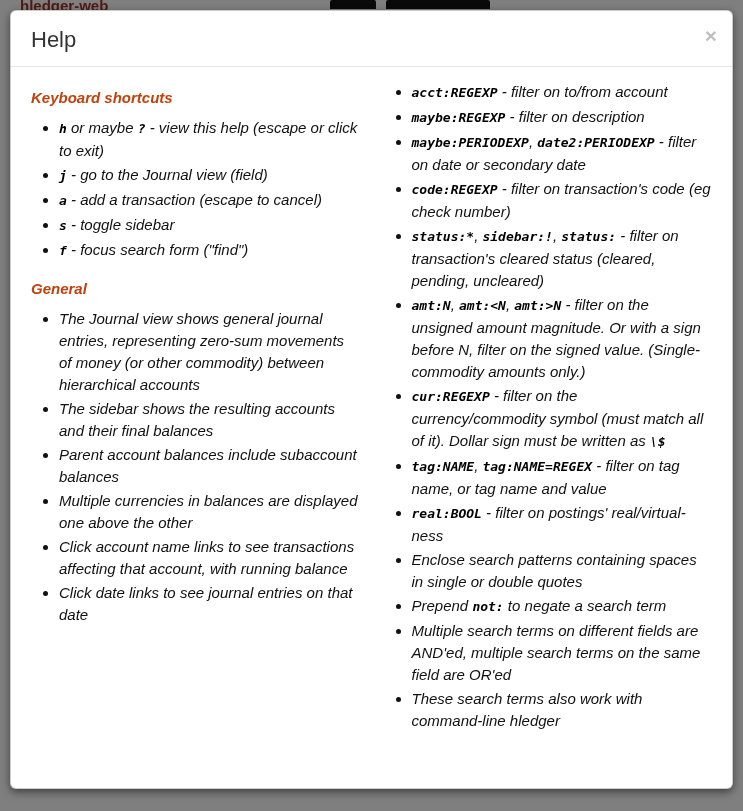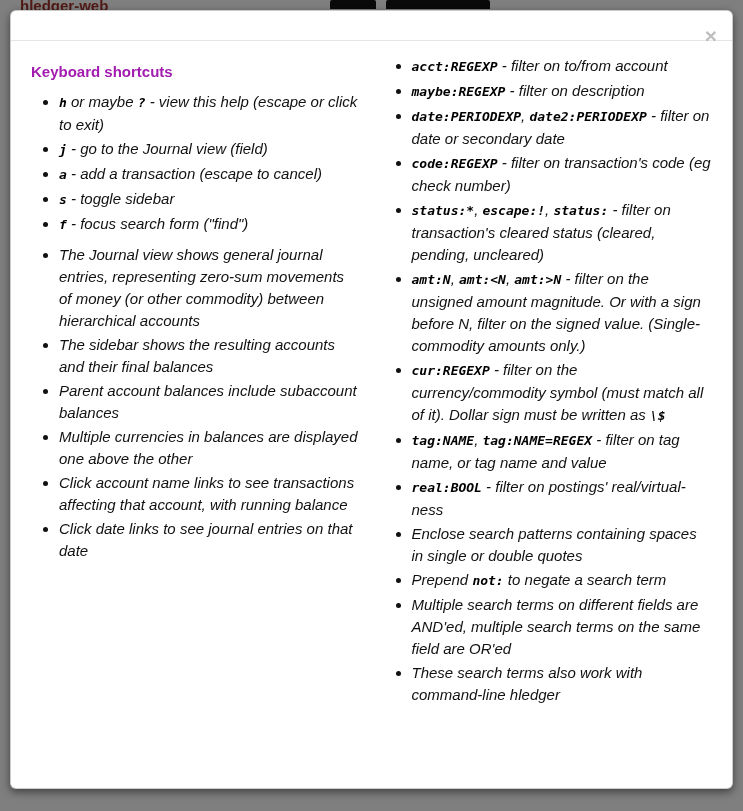--- a/index.html
+++ b/index.html
@@ -62,22 +62,23 @@
   }
   .modal-body {
     padding: 14px 20px 20px 20px;
     display: flex;
     gap: 24px;
   }
   .col { flex: 1 1 0; min-width: 0; }
   .section-heading {
     font-size: 15px;
     font-weight: bold;
-    color: #a21caf;
+    color: #c2410c;
     margin: 18px 0 11px 0;
+    font-style: italic;
   }
   .col > .section-heading:first-child { margin-top: 8px; }
   ul.help-list {
     margin: 0 0 8px 0;
     padding: 0 0 0 28px;
     list-style: disc;
   }
   ul.help-list li {
     font-size: 15px;
     line-height: 22px;
@@ -101,47 +102,49 @@
     <span class="blob b1"></span>
     <span class="blob b2"></span>
   </div>
 </div>
 
 <div class="backdrop"></div>
 
 <div class="modal">
   <div class="modal-header">
     <button class="close-btn">×</button>
+    <h2 class="modal-title">Help</h2>
   </div>
   <div class="modal-body">
     <div class="col">
       <h4 class="section-heading">Keyboard shortcuts</h4>
       <ul class="help-list">
           <li><code>h</code><span> or maybe </span><code>?</code><span> - view this help (escape or click to exit)</span></li>
           <li><code>j</code><span> - go to the Journal view (field)</span></li>
           <li><code>a</code><span> - add a transaction (escape to cancel)</span></li>
           <li><code>s</code><span> - toggle sidebar</span></li>
           <li><code>f</code><span> - focus search form ("find")</span></li>
         </ul>
+      <h4 class="section-heading">General</h4>
       <ul class="help-list">
           <li><span>The Journal view shows general journal entries, representing zero-sum movements of money (or other commodity) between hierarchical accounts</span></li>
           <li><span>The sidebar shows the resulting accounts and their final balances</span></li>
           <li><span>Parent account balances include subaccount balances</span></li>
           <li><span>Multiple currencies in balances are displayed one above the other</span></li>
           <li><span>Click account name links to see transactions affecting that account, with running balance</span></li>
           <li><span>Click date links to see journal entries on that date</span></li>
         </ul>
     </div>
     <div class="col">
       <ul class="help-list">
           <li><code>acct:REGEXP</code><span> - filter on to/from account</span></li>
           <li><code>maybe:REGEXP</code><span> - filter on description</span></li>
-          <li><code>date:PERIODEXP</code><span>, </span><code>date2:PERIODEXP</code><span> - filter on date or secondary date</span></li>
+          <li><code>maybe:PERIODEXP</code><span>, </span><code>date2:PERIODEXP</code><span> - filter on date or secondary date</span></li>
           <li><code>code:REGEXP</code><span> - filter on transaction's code (eg check number)</span></li>
-          <li><code>status:*</code><span>, </span><code>escape:!</code><span>, </span><code>status:</code><span> - filter on transaction's cleared status (cleared, pending, uncleared)</span></li>
+          <li><code>status:*</code><span>, </span><code>sidebar:!</code><span>, </span><code>status:</code><span> - filter on transaction's cleared status (cleared, pending, uncleared)</span></li>
           <li><code>amt:N</code><span>, </span><code>amt:&lt;N</code><span>, </span><code>amt:&gt;N</code><span> - filter on the unsigned amount magnitude. Or with a sign before N, filter on the signed value. (Single-commodity amounts only.)</span></li>
           <li><code>cur:REGEXP</code><span> - filter on the currency/commodity symbol (must match all of it). Dollar sign must be written as </span><code>\$</code></li>
           <li><code>tag:NAME</code><span>, </span><code>tag:NAME=REGEX</code><span> - filter on tag name, or tag name and value</span></li>
           <li><code>real:BOOL</code><span> - filter on postings' real/virtual-ness</span></li>
           <li><span>Enclose search patterns containing spaces in single or double quotes</span></li>
           <li><span>Prepend </span><code>not:</code><span> to negate a search term</span></li>
           <li><span>Multiple search terms on different fields are AND'ed, multiple search terms on the same field are OR'ed</span></li>
           <li><span>These search terms also work with command-line hledger</span></li>
         </ul>
     </div>

